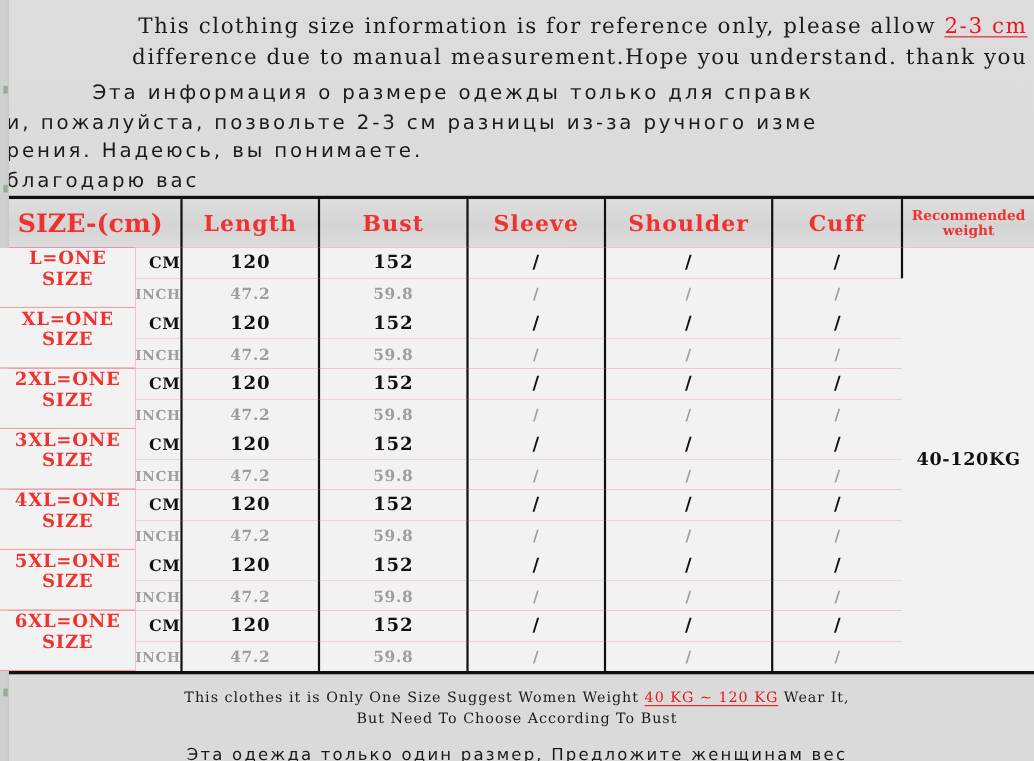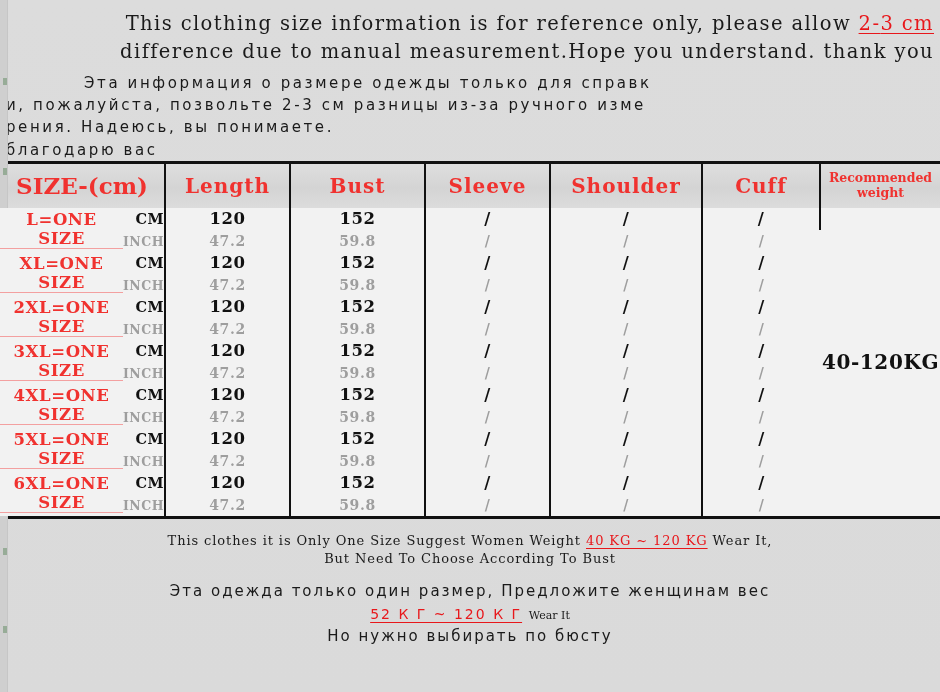--- a/index.html
+++ b/index.html
@@ -28,21 +28,21 @@
   }
   .intro-en .ind{display:inline-block;width:90px;}
   .hl{
     color:#e8171b;text-decoration:underline;
     text-decoration-color:#e8171b;text-underline-offset:3px;
   }
 
   
   .intro-ru{
     padding:7px 4px 0 6px;
-    font-size:15px;line-height:1.47;
+    font-size:18px;line-height:1.47;
     letter-spacing:2.6px;color:#1a1a1a;
     font-family:"DejaVu Sans","Liberation Sans",sans-serif;
     text-align:left;
   }
   .intro-ru .ind{display:inline-block;width:78px;}
 
   
   .notice{
     text-align:center;font-size:15.5px;letter-spacing:1.1px;
     color:#1a1a1a;margin-top:12px;padding-bottom:7px;
@@ -75,30 +75,30 @@
     text-align:center;vertical-align:middle;background:#f2f2f2;
   }
   tbody td:last-child{border-right:none;}
 
   td.sizecell{
     text-align:center;vertical-align:middle;
     border-right:none;position:relative;
   }
   .sizelab{
     display:inline-block;color:#f0322f;font-weight:bold;font-size:16.5px;
-    letter-spacing:.6px;border-bottom:1px solid #f3a0a0;padding-bottom:0;
+    letter-spacing:.6px;border-bottom:1px solid #f3a0a0;padding-bottom:16px;
   }
   td.unitcell{
     border-right:2px solid #111;text-align:right;padding-right:2px;width:40px;
   }
   .u-cm{font-size:14.5px;font-weight:bold;color:#111;letter-spacing:.5px;}
   .u-in{font-size:12.5px;font-weight:bold;color:#9e9e9e;letter-spacing:.5px;}
   .v-cm{font-size:16.5px;font-weight:bold;color:#111;letter-spacing:.6px;}
   .v-in{font-size:14px;font-weight:bold;color:#9e9e9e;letter-spacing:.6px;}
-  .rw{font-size:20px;font-weight:bold;color:#111;letter-spacing:.6px;}
+  .rw{font-size:16px;font-weight:bold;color:#111;letter-spacing:.6px;}
   tr.r-cm td{height:22px;}
   tr.r-in td{height:22px;}
 
   
   .foot-en{
     text-align:center;font-size:13px;line-height:1.42;
     color:#1a1a1a;letter-spacing:.9px;padding-top:13px;
   }
   .foot-ru{
     text-align:center;font-size:15px;line-height:1.5;

